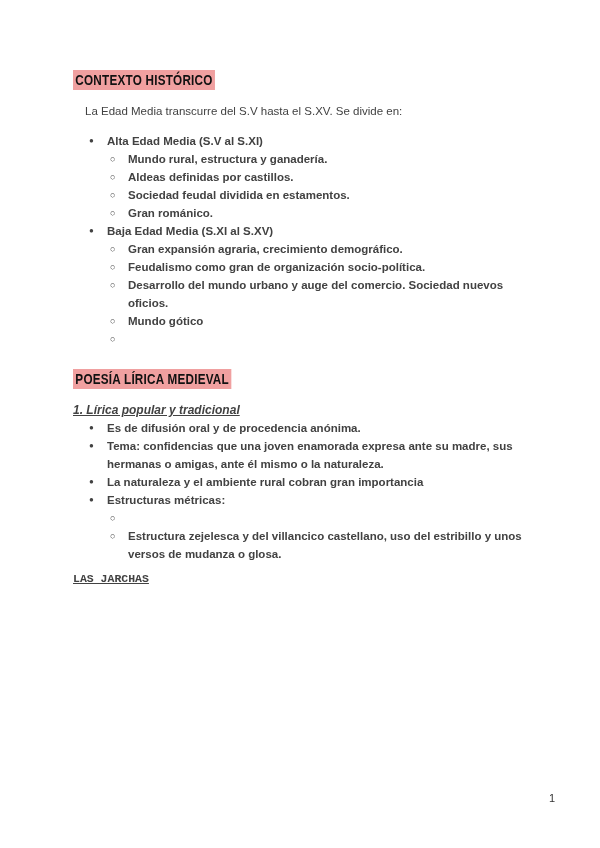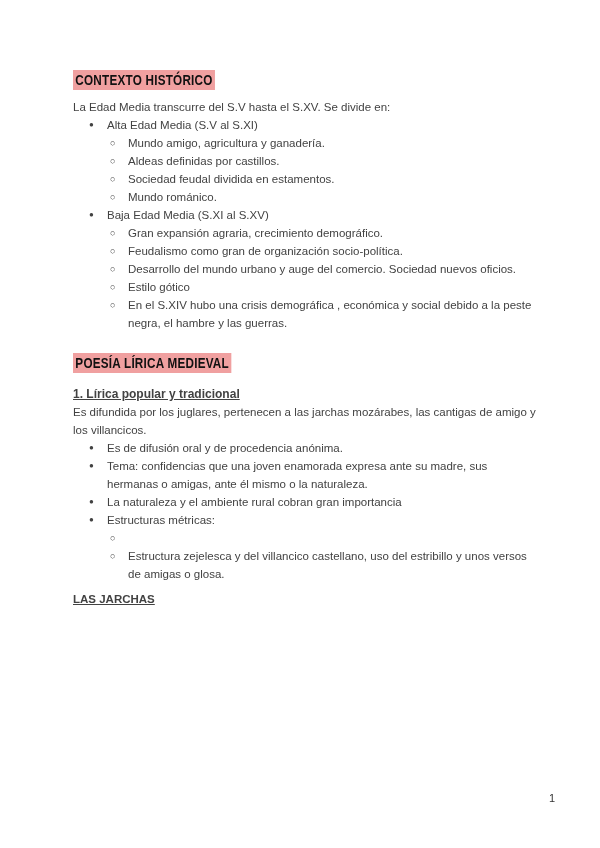--- a/index.html
+++ b/index.html
@@ -32,47 +32,49 @@
     letter-spacing: 0.3px;
     transform: scaleX(0.78);
     transform-origin: left center;
     white-space: nowrap;
   }
   .h1-wrap { margin: 0 0 8px 0; }
   .body-text {
     font-size: 11.5px;
     line-height: 18px;
   }
-  p { margin: 0; }
+  p { margin: 12px; }
   ul { list-style: none; margin: 0; padding: 0; }
   li { display: flex; }
   .lvl1 > li { padding-left: 16px; }
   .lvl2 { width: 100%; }
   .lvl2 > li { padding-left: 37px; }
   .bullet {
     flex: 0 0 18px;
     text-align: left;
     color: #424242;
   }
   .bullet.filled { font-size: 8px; line-height: 18px; }
   .bullet.hollow { font-size: 9px; line-height: 18px; }
-  .li-text { flex: 1; }
+  .li-text { flex: 1; font-weight: bold; }
   .section-gap { height: 21px; }
   .subtitle {
     font-size: 12px;
     font-weight: bold;
     text-decoration: underline;
     line-height: 18px;
     margin: 12px 0 0 0;
+    font-style: italic;
   }
   .subheading {
     font-size: 11.5px;
     text-decoration: underline;
     line-height: 18px;
     margin: 7px 0 2px 0;
+    font-family: Liberation Mono, monospace;
   }
   .page-number {
     position: absolute;
     right: 45px;
     top: 792px;
     font-size: 11px;
     color: #333333;
   }
 </style>
 </head>
@@ -87,33 +89,33 @@
   <p class="body-text">La Edad Media transcurre del S.V hasta el S.XV. Se divide en:</p>
 
   <ul class="lvl1 body-text">
     <li>
       <span class="bullet filled">●</span>
       <span class="li-text">Alta Edad Media (S.V al S.XI)</span>
     </li>
     <ul class="lvl2">
       <li>
         <span class="bullet hollow">○</span>
-        <span class="li-text">Mundo amigo, agricultura y ganadería.</span>
+        <span class="li-text">Mundo rural, estructura y ganadería.</span>
       </li>
       <li>
         <span class="bullet hollow">○</span>
         <span class="li-text">Aldeas definidas por castillos.</span>
       </li>
       <li>
         <span class="bullet hollow">○</span>
         <span class="li-text">Sociedad feudal dividida en estamentos.</span>
       </li>
       <li>
         <span class="bullet hollow">○</span>
-        <span class="li-text">Mundo románico.</span>
+        <span class="li-text">Gran románico.</span>
       </li>
     </ul>
     <li>
       <span class="bullet filled">●</span>
       <span class="li-text">Baja Edad Media (S.XI al S.XV)</span>
     </li>
     <ul class="lvl2">
       <li>
         <span class="bullet hollow">○</span>
         <span class="li-text">Gran expansión agraria, crecimiento demográfico.</span>
@@ -121,38 +123,36 @@
       <li>
         <span class="bullet hollow">○</span>
         <span class="li-text">Feudalismo como gran de organización socio-política.</span>
       </li>
       <li>
         <span class="bullet hollow">○</span>
         <span class="li-text">Desarrollo del mundo urbano y auge del comercio. Sociedad nuevos oficios.</span>
       </li>
       <li>
         <span class="bullet hollow">○</span>
-        <span class="li-text">Estilo gótico</span>
+        <span class="li-text">Mundo gótico</span>
       </li>
       <li>
         <span class="bullet hollow">○</span>
-        <span class="li-text">En el S.XIV hubo una crisis demográfica , económica y social debido a la peste negra, el hambre y las guerras.</span>
       </li>
     </ul>
   </ul>
 
   <div class="section-gap"></div>
 
   <div class="h1-wrap">
     <span class="hl-heading">POESÍA LÍRICA MEDIEVAL</span>
   </div>
 
   <h2 class="subtitle">1. Lírica popular y tradicional</h2>
 
-  <p class="body-text">Es difundida por los juglares, pertenecen a las jarchas mozárabes, las cantigas de amigo y los villancicos.</p>
 
   <ul class="lvl1 body-text">
     <li>
       <span class="bullet filled">●</span>
       <span class="li-text">Es de difusión oral y de procedencia anónima.</span>
     </li>
     <li>
       <span class="bullet filled">●</span>
       <span class="li-text">Tema: confidencias que una joven enamorada expresa ante su madre, sus hermanas o amigas, ante él mismo o la naturaleza.</span>
     </li>
@@ -163,21 +163,21 @@
     <li>
       <span class="bullet filled">●</span>
       <span class="li-text">Estructuras métricas:</span>
     </li>
     <ul class="lvl2">
       <li>
         <span class="bullet hollow">○</span>
       </li>
       <li>
         <span class="bullet hollow">○</span>
-        <span class="li-text">Estructura zejelesca y del villancico castellano, uso del estribillo y unos versos de amigas o glosa.</span>
+        <span class="li-text">Estructura zejelesca y del villancico castellano, uso del estribillo y unos versos de mudanza o glosa.</span>
       </li>
     </ul>
   </ul>
 
   <h3 class="subheading">LAS JARCHAS</h3>
 
 
 </div>
 
 <div class="page-number">1</div>

